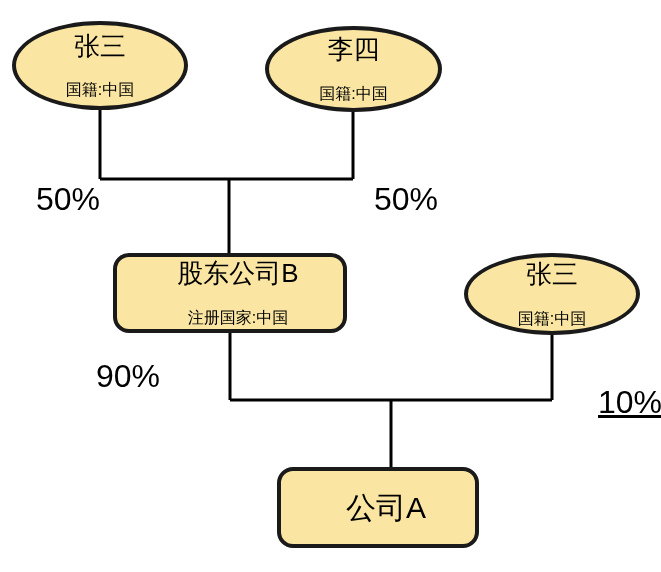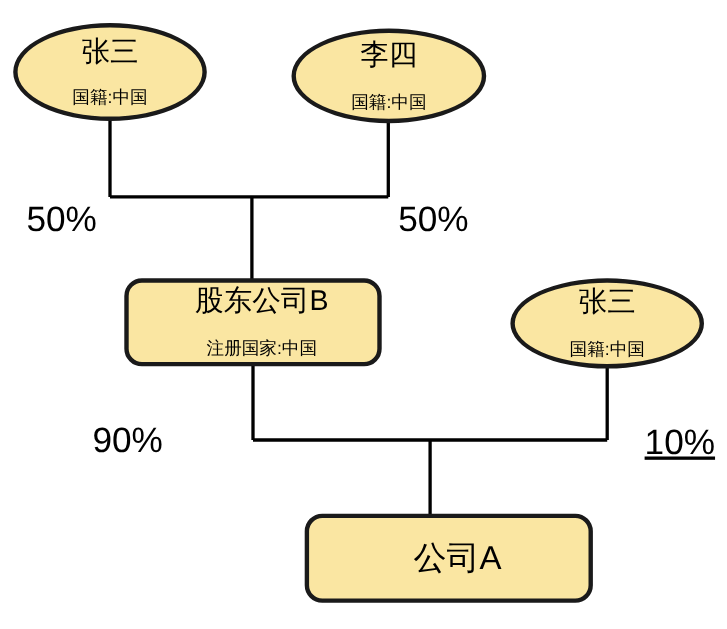--- a/index.html
+++ b/index.html
@@ -32,31 +32,32 @@
   .ellipse { border-radius: 50%; }
   .rounded-rect { border-radius: 16px; padding-left: 16px; }
   .node-title { font-size: 26px; }
   .node-title-large { font-size: 30px; }
   .node-subtitle { font-size: 16px; margin-top: 20px; }
   .pct {
     position: absolute;
     font-size: 32px;
     line-height: 1;
     white-space: nowrap;
+    margin-left: 12px;
   }
   
   .n-zhangsan-1 { left: 12px;  top: 21px;  width: 176px; height: 89px; }
   .n-lisi       { left: 265px; top: 26px;  width: 177px; height: 86px; }
   .n-shb        { left: 113px; top: 253px; width: 234px; height: 80px; }
   .n-zhangsan-2 { left: 464px; top: 253px; width: 176px; height: 82px; }
-  .n-company-a  { left: 277px; top: 467px; width: 262px; height: 81px; }
+  .n-company-a  { left: 277px; top: 467px; width: 202px; height: 81px; }
   
   .p-50-left  { left: 24px;  top: 183px; }
   .p-50-right { left: 362px; top: 183px; }
-  .p-90       { left: 84px;  top: 384px; }
+  .p-90       { left: 84px;  top: 360px; }
   .p-10       { left: 586px; top: 386px; text-decoration: underline; }
 </style>
 </head>
 <body>
 
 <div class="canvas">
 
   <svg class="edges" viewBox="0 0 661 572" aria-hidden="true">
 
     <path d="M100,106 L100,179 M353,106 L353,179 M100,179 L353,179 M229,179 L229,256" fill="none" stroke="#000000" stroke-width="3"></path>

